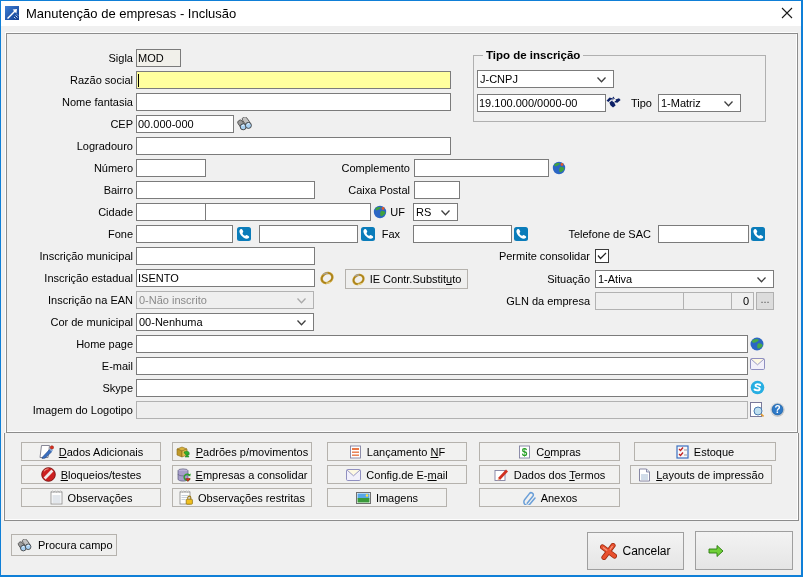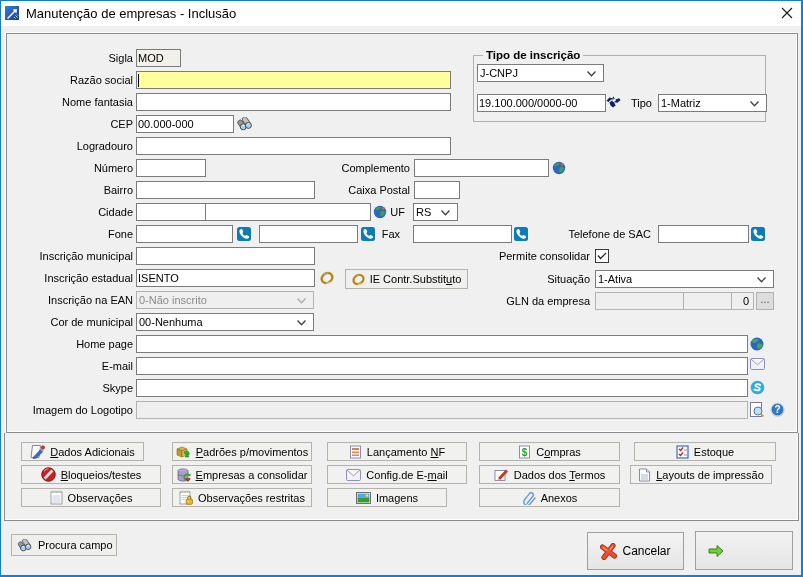--- a/index.html
+++ b/index.html
@@ -130,32 +130,32 @@
 <div class="gb" style="left:345px;top:269px;width:123px;height:20px;background:#efefee"><svg width="13" height="13" viewBox="0 0 14 14">
       <ellipse cx="7" cy="7" rx="5.6" ry="4.6" transform="rotate(-35 7 7)" fill="none" stroke="#c79a2a" stroke-width="2.6"></ellipse>
       <ellipse cx="7" cy="7" rx="5.6" ry="4.6" transform="rotate(-35 7 7)" fill="none" stroke="#8a6c14" stroke-width="0.7"></ellipse>
       <path d="M3.2 3.4 a5 5 0 0 1 4.6 -1" fill="none" stroke="#aaa49a" stroke-width="1.6"></path>
       <path d="M10.6 11 a5 5 0 0 1 -4.4 1" fill="none" stroke="#e8d48a" stroke-width="1.4"></path>
     </svg>IE Contr.Substit<u>u</u>to</div>
 
 <fieldset class="abs" style="left:473px;top:49px;width:293px;height:73px;border:1px solid #b0b0b0;border-radius:0;padding:0">
 <legend style="margin-left:9px;padding:0 3px;font-size:11.5px;font-weight:bold">Tipo de inscrição</legend>
 </fieldset>
-<div class="dd" style="left:477px;top:64px;width:127px">J-CNPJ<svg class="chev" viewBox="0 0 9 6">
+<div class="dd" style="left:477px;top:70px;width:137px">J-CNPJ<svg class="chev" viewBox="0 0 9 6">
       <path d="M0.5 0.5 L4.5 4.7 L8.5 0.5" stroke="#404040" stroke-width="1.3" fill="none"></path>
     </svg></div>
 <div class="tf" style="left:477px;top:94px;width:129px">19.100.000/0000-00</div>
 <svg class="ic" style="left:606px;top:96px" width="15" height="12" viewBox="0 0 15 12">
     <path d="M0.5 4.8 L3.5 1.6 L6.2 2.2 L7.4 0.6 L8.8 2.8 L6 4.4 L5 3.4 L2.5 6 Z" fill="#0d2167"></path>
     <path d="M9.6 3.4 L13 2.2 L14.6 4 L11.4 6.8 L8.4 6.2 Z" fill="#0d2167"></path>
     <path d="M3.4 6.4 L5.8 4.8 L8.2 6.6 L9.6 9.4 L7 11.6 L4.4 9.2 Z" fill="#0d2167"></path>
     <path d="M5.2 4.2 a2.4 2.4 0 0 1 4.4 0.8" fill="none" stroke="#f0f0f0" stroke-width="0.9"></path>
   </svg>
 <div class="lbr" style="right:151px;top:97px">Tipo</div>
-<div class="dd" style="left:658px;top:94px;width:109px">1-Matriz<svg class="chev" viewBox="0 0 9 6">
+<div class="dd" style="left:658px;top:94px;width:83px">1-Matriz<svg class="chev" viewBox="0 0 9 6">
       <path d="M0.5 0.5 L4.5 4.7 L8.5 0.5" stroke="#404040" stroke-width="1.3" fill="none"></path>
     </svg></div>
 
 <svg class="ic" style="left:237px;top:117px" width="16" height="14" viewBox="0 0 16 14">
     <g transform="rotate(-36 8 7)">
       <rect x="2.6" y="0.6" width="4.8" height="9.4" rx="2.2" fill="#9a9a9a" stroke="#4a4a4a" stroke-width="0.8"></rect>
       <rect x="8.2" y="0.6" width="4.8" height="9.4" rx="2.2" fill="#c2c2c2" stroke="#4a4a4a" stroke-width="0.8"></rect>
     </g>
     <circle cx="6.2" cy="9.8" r="3" fill="#a8d0f2" stroke="#3a3a3a" stroke-width="0.9"></circle>
     <circle cx="11.4" cy="8.4" r="3" fill="#a8d0f2" stroke="#3a3a3a" stroke-width="0.9"></circle>
@@ -214,21 +214,21 @@
   </svg>
 
 <svg class="ic" style="left:770px;top:402px" width="15" height="15" viewBox="0 0 15 15">
     <circle cx="7.5" cy="7.7" r="7" fill="#b9b9b9"></circle>
     <circle cx="7.3" cy="7.3" r="6.8" fill="#e2e2e2"></circle>
     <circle cx="7.5" cy="7.5" r="5.5" fill="#2e7ac8"></circle>
     <circle cx="7.5" cy="7.5" r="5.5" fill="none" stroke="#1a5a9a" stroke-width="0.7"></circle>
     <text x="7.5" y="11.2" font-size="10" font-weight="bold" fill="#fff" text-anchor="middle" font-family="Liberation Sans">?</text>
   </svg>
 
-<div class="gb" style="left:21px;top:442px;width:123px">
+<div class="gb" style="left:21px;top:442px;width:140px">
     <svg width="15" height="15" viewBox="0 0 15 15">
       <path d="M2.5 1.5 h8 l-1.5 12 h-8 z" fill="#fff" stroke="#7a7a8a" stroke-width="0.9"></path>
       <path d="M3.5 13 L10.5 5.5 L12.8 7.8 L6 14.2 L3 14.5 Z" fill="#3a6fc0" stroke="#1a3a70" stroke-width="0.5"></path>
       <path d="M10.5 5.5 L12 4 L14 6.2 L12.8 7.8 Z" fill="#88aede"></path>
       <circle cx="12.9" cy="3.4" r="1.7" fill="#d83020" stroke="#8a1408" stroke-width="0.5"></circle>
     </svg>
     <span><u>D</u>ados Adicionais</span>
   </div>
 <div class="gb" style="left:21px;top:465px;width:140px">
     <svg width="15" height="15" viewBox="0 0 15 15">

